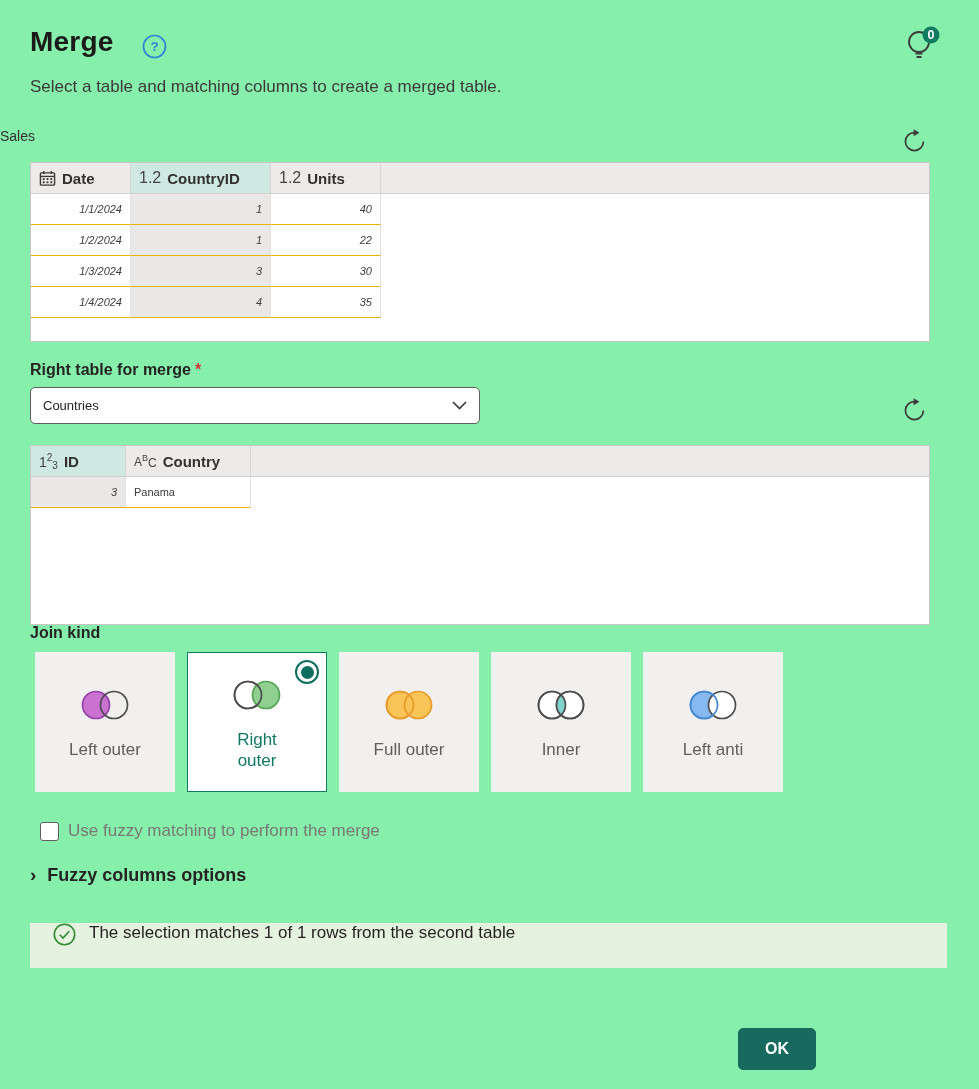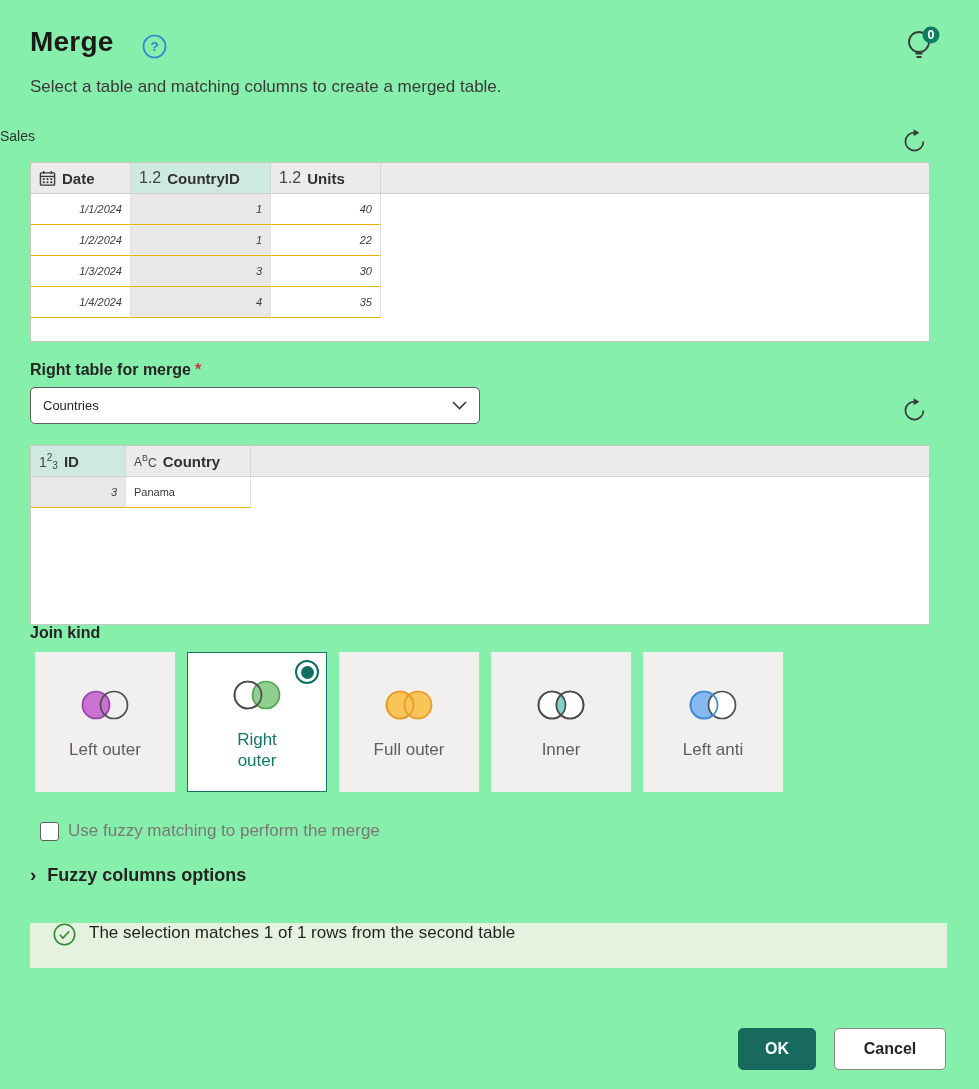--- a/index.html
+++ b/index.html
@@ -266,15 +266,14 @@
     <span>
       <svg viewBox="0 0 23 23" width="23" height="23">
         <circle cx="11.5" cy="11.5" r="10.2" fill="none" stroke="#2e8b2e" stroke-width="1.6"></circle>
         <path d="M6.8 11.8 L10 15 L16.2 8.2" fill="none" stroke="#2e8b2e" stroke-width="1.6"></path>
       </svg>
     </span>
     <span class="msg">The selection matches 1 of 1 rows from the second table</span>
   </div>
 
   <div class="btn btn-ok">OK</div>
-  <div class="btn btn-cancel">Cancel</div>
 
 </div>
 
 </body></html>

